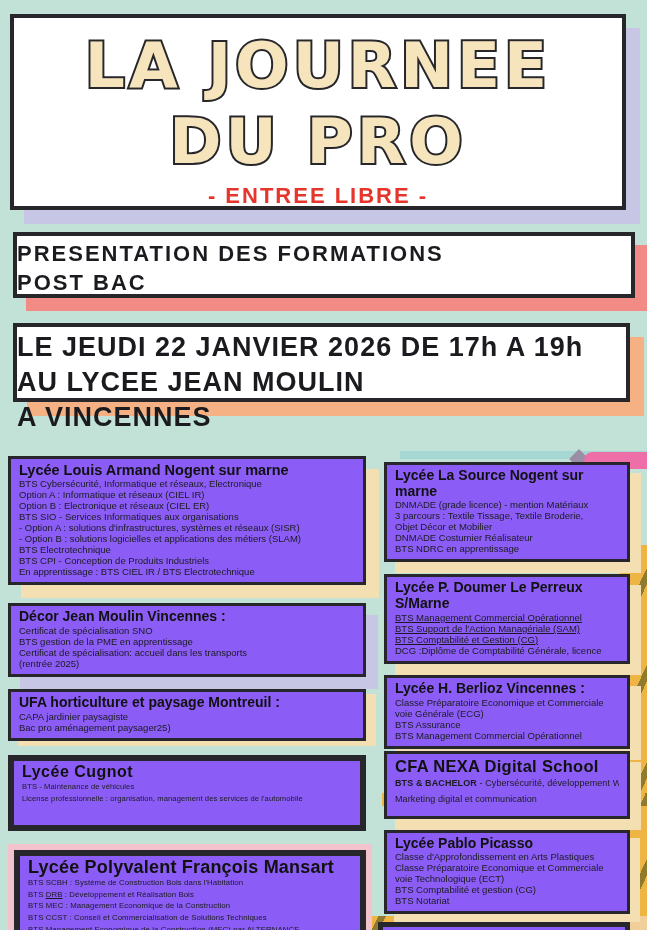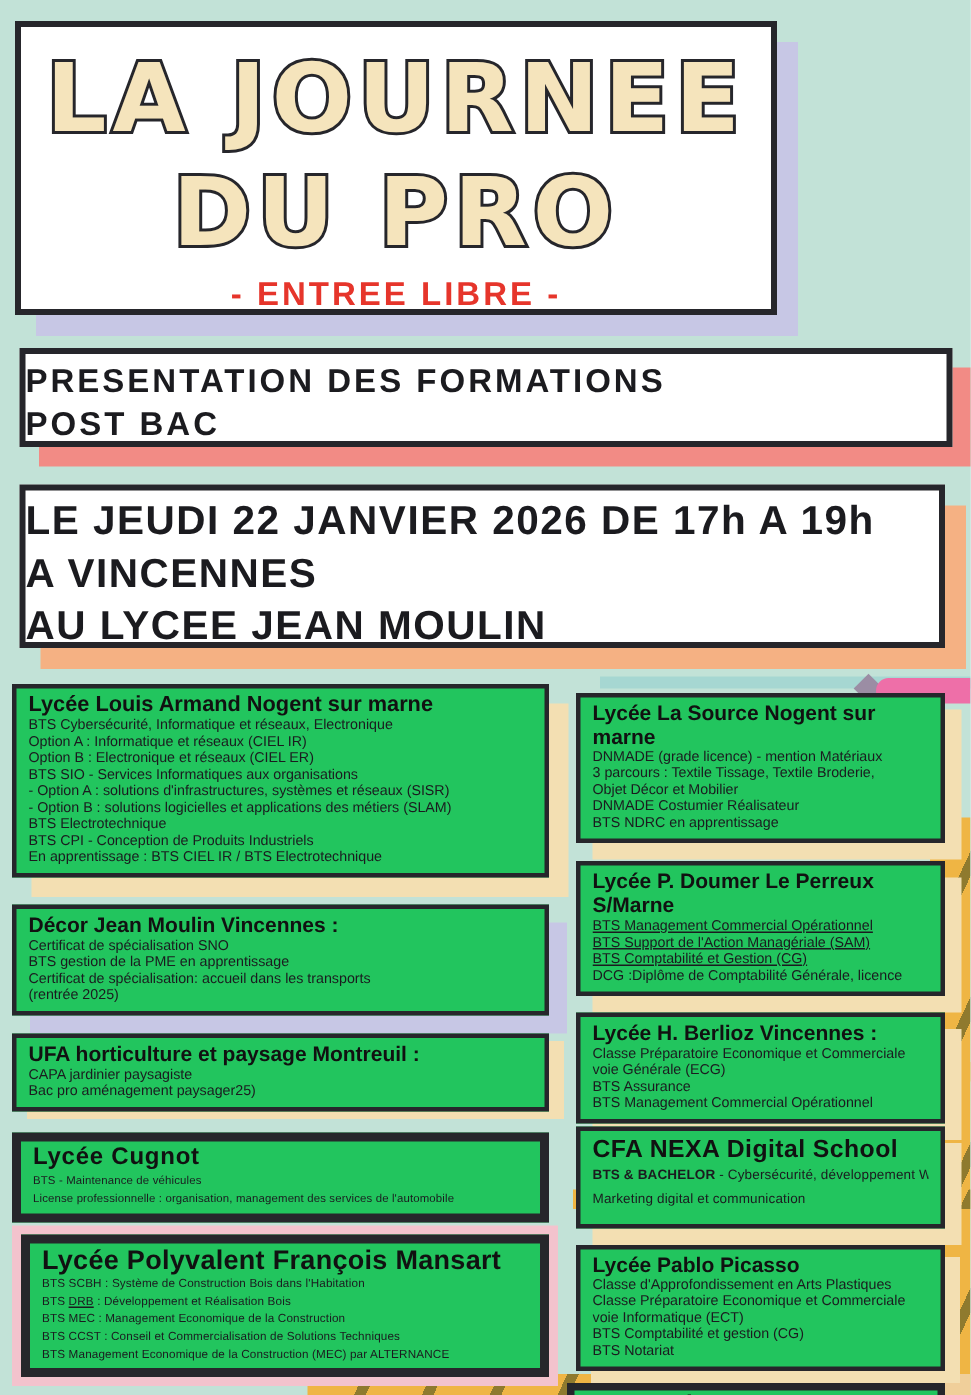--- a/index.html
+++ b/index.html
@@ -16,47 +16,47 @@
   .gold-v{left:620px;top:545px;width:27px;height:385px}
   .gold-h1{left:440px;top:708px;width:207px;height:13px}
   .gold-h2{left:382px;top:793px;width:265px;height:13px}
   .gold-h3{left:205px;top:916px;width:215px;height:14px}
   .teal-stripe{left:400px;top:451px;width:247px;height:8px;background:#a6d7d2}
   .pink-blob{left:584px;top:452px;width:63px;height:17px;background:var(--pinkblob);border-radius:9px 0 0 9px}
   .mauve-diamond{left:572px;top:452px;width:14px;height:14px;background:#9b8da4;transform:rotate(45deg)}
   .dark-strip{left:415px;top:924px;width:148px;height:6px;background:#2a2a2e}
   .tan-strip{left:560px;top:916px;width:87px;height:14px;background:#f0cf9a}
   
-  .title-card{position:absolute;z-index:2;left:10px;top:14px;width:508px;height:196px;box-sizing:border-box;
+  .title-card{position:absolute;z-index:2;left:10px;top:14px;width:616px;height:196px;box-sizing:border-box;
       background:#fff;border:4px solid var(--ink);box-shadow:14px 14px 0 var(--lav);text-align:center}
   .big-title{font-family:"DejaVu Sans",sans-serif;font-weight:800;font-size:63px;line-height:76px;
       letter-spacing:4px;color:var(--cream);-webkit-text-stroke:4px var(--ink);paint-order:stroke fill}
   .big-title.first{margin-top:10px}
   .entry{margin-top:3px;font-size:22px;font-weight:800;letter-spacing:2px;color:var(--red);
       font-family:"Liberation Sans",sans-serif}
   .banner{position:absolute;z-index:2;box-sizing:border-box;background:#fff;border:4px solid var(--ink);
       font-weight:800;color:#1b1b1f}
   .banner-pres{left:13px;top:232px;width:622px;height:66px;box-shadow:13px 13px 0 var(--salmon);
       font-size:22px;line-height:29px;letter-spacing:2px;padding-top:3px}
-  .banner-event{left:13px;top:323px;width:617px;height:109px;box-shadow:14px 14px 0 var(--peach);
+  .banner-event{left:13px;top:323px;width:617px;height:79px;box-shadow:14px 14px 0 var(--peach);
       font-size:27px;line-height:35px;letter-spacing:1px;padding-top:3px}
   
   .col{position:absolute;z-index:2;display:flex;flex-direction:column;align-items:stretch}
   .col-left{left:8px;top:456px;width:358px}
   .col-right{left:384px;top:462px;width:246px}
-  .card{box-sizing:border-box;background:#22c55e;border:3px solid var(--ink);padding:3px 8px 5px}
+  .card{box-sizing:border-box;background:#8b5cf6;border:3px solid var(--ink);padding:3px 8px 5px}
   .card .t{margin:0;font-weight:bold;font-size:14px;line-height:1.12;color:#111}
   .card .line{font-size:9.5px;line-height:1.16;white-space:nowrap;overflow:hidden}
   .ul{text-decoration:underline}
   
   .card-armand{box-shadow:13px 13px 0 var(--tan);margin-bottom:18px}
   .card-armand .t{font-size:14.5px}
   .card-moulin{box-shadow:12px 12px 0 var(--lav);margin-bottom:12px}
   .card-ufa{box-shadow:10px 5px 0 var(--tan);margin-bottom:14px}
-  .card-cugnot{border-width:6px;margin-bottom:2px;padding:2px 8px 4px}
+  .card-cugnot{border-width:6px;margin-bottom:13px;padding:2px 8px 20px}
   .card-cugnot .t{font-size:16px;letter-spacing:.5px}
   .card-cugnot .line{font-size:7.6px;line-height:1.6;letter-spacing:.1px}
   .card-mansart{border-width:6px;box-shadow:0 0 0 6px var(--pinkframe);margin:6px 0 12px 6px;padding:2px 8px 4px}
   .card-mansart .t{font-size:18px;line-height:1.05;letter-spacing:.2px}
   .card-mansart .line{font-size:7.8px;line-height:1.5;letter-spacing:.1px}
   .card-utec{border-width:6px;box-shadow:0 0 0 6px var(--tan);margin:6px 0 0 6px;padding:1px 8px 4px}
   
   .card-lasource{box-shadow:11px 11px 0 var(--tan);margin-bottom:12px}
   .card-doumer{box-shadow:11px 11px 0 var(--tan);margin-bottom:11px}
   .card-berlioz{box-shadow:11px 11px 0 var(--tan);margin-bottom:2px}
@@ -88,22 +88,22 @@
     <div class="entry">- ENTREE LIBRE -</div>
   </header>
 
   <section class="banner banner-pres">
     <div>PRESENTATION DES FORMATIONS</div>
     <div>POST BAC</div>
   </section>
 
   <section class="banner banner-event">
     <div>LE JEUDI 22 JANVIER 2026 DE 17h A 19h</div>
+    <div>AU LYCEE JEAN MOULIN</div>
     <div>A VINCENNES</div>
-    <div>AU LYCEE JEAN MOULIN</div>
   </section>
 
   <div class="col col-left" id="col-left">
       <article class="card card-armand">
         <h2 class="t">Lycée Louis Armand Nogent sur marne</h2>
         <div class="line">BTS Cybersécurité, Informatique et réseaux, Electronique</div>
         <div class="line">Option A : Informatique et réseaux (CIEL IR)</div>
         <div class="line">Option B : Electronique et réseaux (CIEL ER)</div>
         <div class="line">BTS SIO - Services Informatiques aux organisations</div>
         <div class="line">-  Option A : solutions d'infrastructures, systèmes et réseaux (SISR)</div>
@@ -164,21 +164,21 @@
       </article>
       <article class="card card-nexa">
         <h2 class="t">CFA NEXA Digital School</h2>
         <div class="line"><b>BTS &amp; BACHELOR</b> -  Cybersécurité, développement WEB, IA,</div>
         <div class="line">Marketing digital et communication</div>
       </article>
       <article class="card card-picasso">
         <h2 class="t">Lycée Pablo Picasso</h2>
         <div class="line">Classe d'Approfondissement en Arts Plastiques</div>
         <div class="line">Classe Préparatoire Economique et Commerciale</div>
-        <div class="line">voie Informatique (ECT)</div>
+        <div class="line">voie Technologique (ECT)</div>
         <div class="line">BTS Comptabilité et gestion (CG)</div>
         <div class="line">BTS Notariat</div>
       </article>
       <article class="card card-nemo">
         <h2 class="t">CFA Institut NEMO</h2>
       </article>
     </div>
 
 </div>
 

